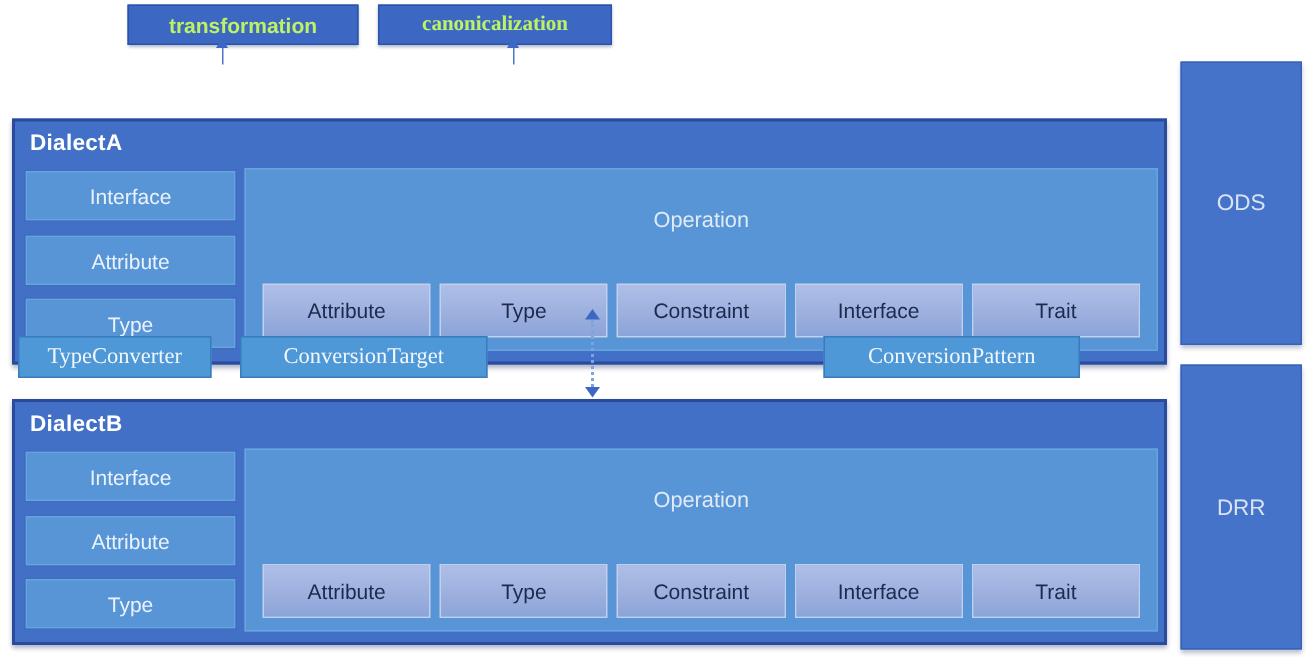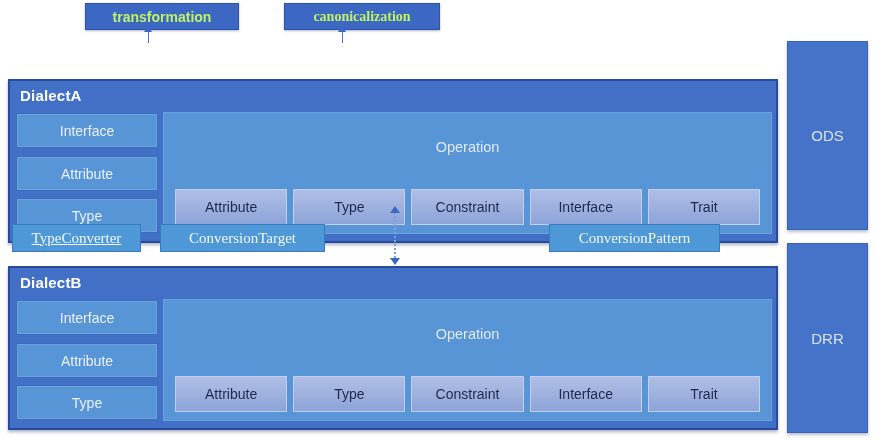--- a/index.html
+++ b/index.html
@@ -22,21 +22,21 @@
     background: #3c68c4;
     border: 1px solid #2c53aa;
     color: #bef264;
     display: flex;
     align-items: center;
     justify-content: center;
     font-size: 14px;
     font-weight: bold;
     box-shadow: 0 1px 2px rgba(30,50,100,.35);
   }
-  .top-box.serif { font-family: "Liberation Serif", serif; margin-left: 32px; }
+  .top-box.serif { font-family: "Liberation Serif", serif; }
 
   
   .up-arrow {
     position: absolute;
     width: 1px;
     height: 12px;
     background: #4a77cc;
     top: 31px;
   }
   .up-arrow::before {
@@ -219,21 +219,21 @@
         <div class="sub-box">Interface</div>
         <div class="sub-box">Trait</div>
       </div>
     </div>
   </div>
 
   <div class="side-tall" style="top:41px; height:189px;">ODS</div>
 
   <div class="v-arrow"></div>
 
-  <div class="conv-box conv-light" style="left:12px; width:129px;text-decoration:underline;">TypeConverter</div>
+  <div class="conv-box conv-light" style="left:12px; width:129px;">TypeConverter</div>
   <div class="conv-box conv-light" style="left:160px; width:165px;">ConversionTarget</div>
   <div class="conv-box conv-light" style="left:521px; width:171px;margin-left:28px;">ConversionPattern</div>
 
   <div class="dialect" style="top:266px;">
     <div class="dialect-title">DialectB</div>
     <div class="side-box side-1">Interface</div>
     <div class="side-box side-2">Attribute</div>
     <div class="side-box side-3">Type</div>
     <div class="operation">
       <div class="operation-label">Operation</div>

